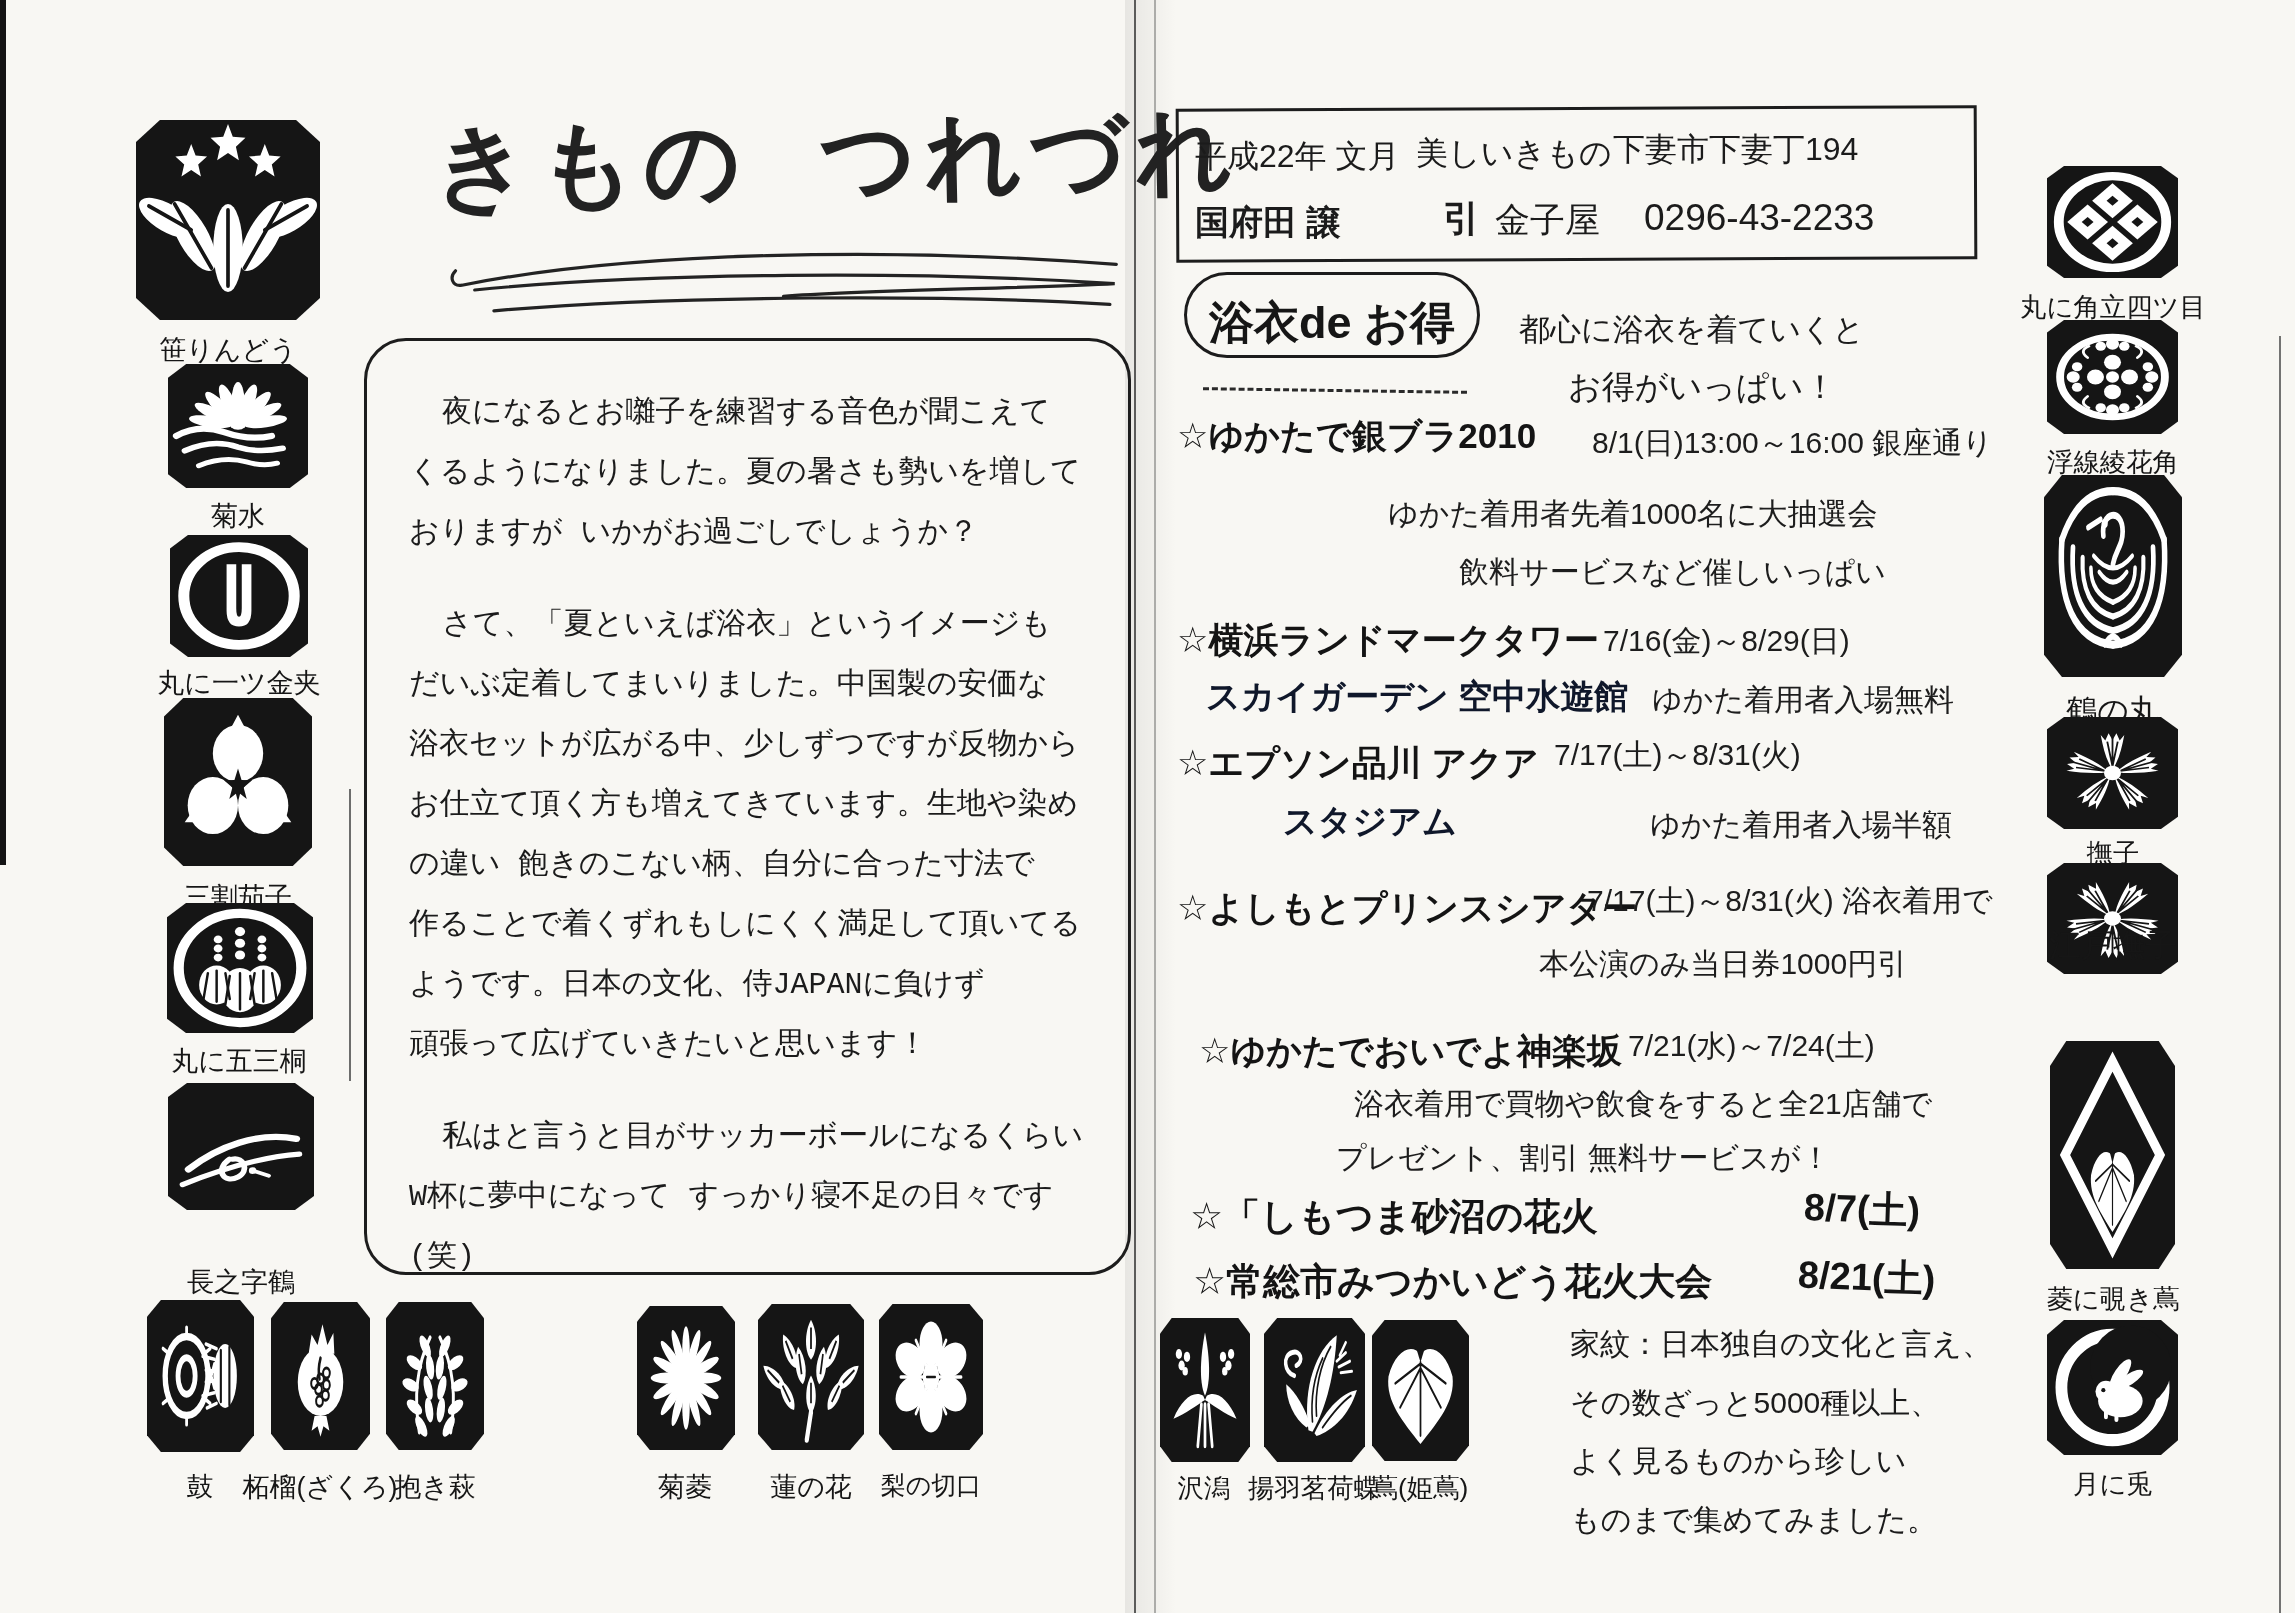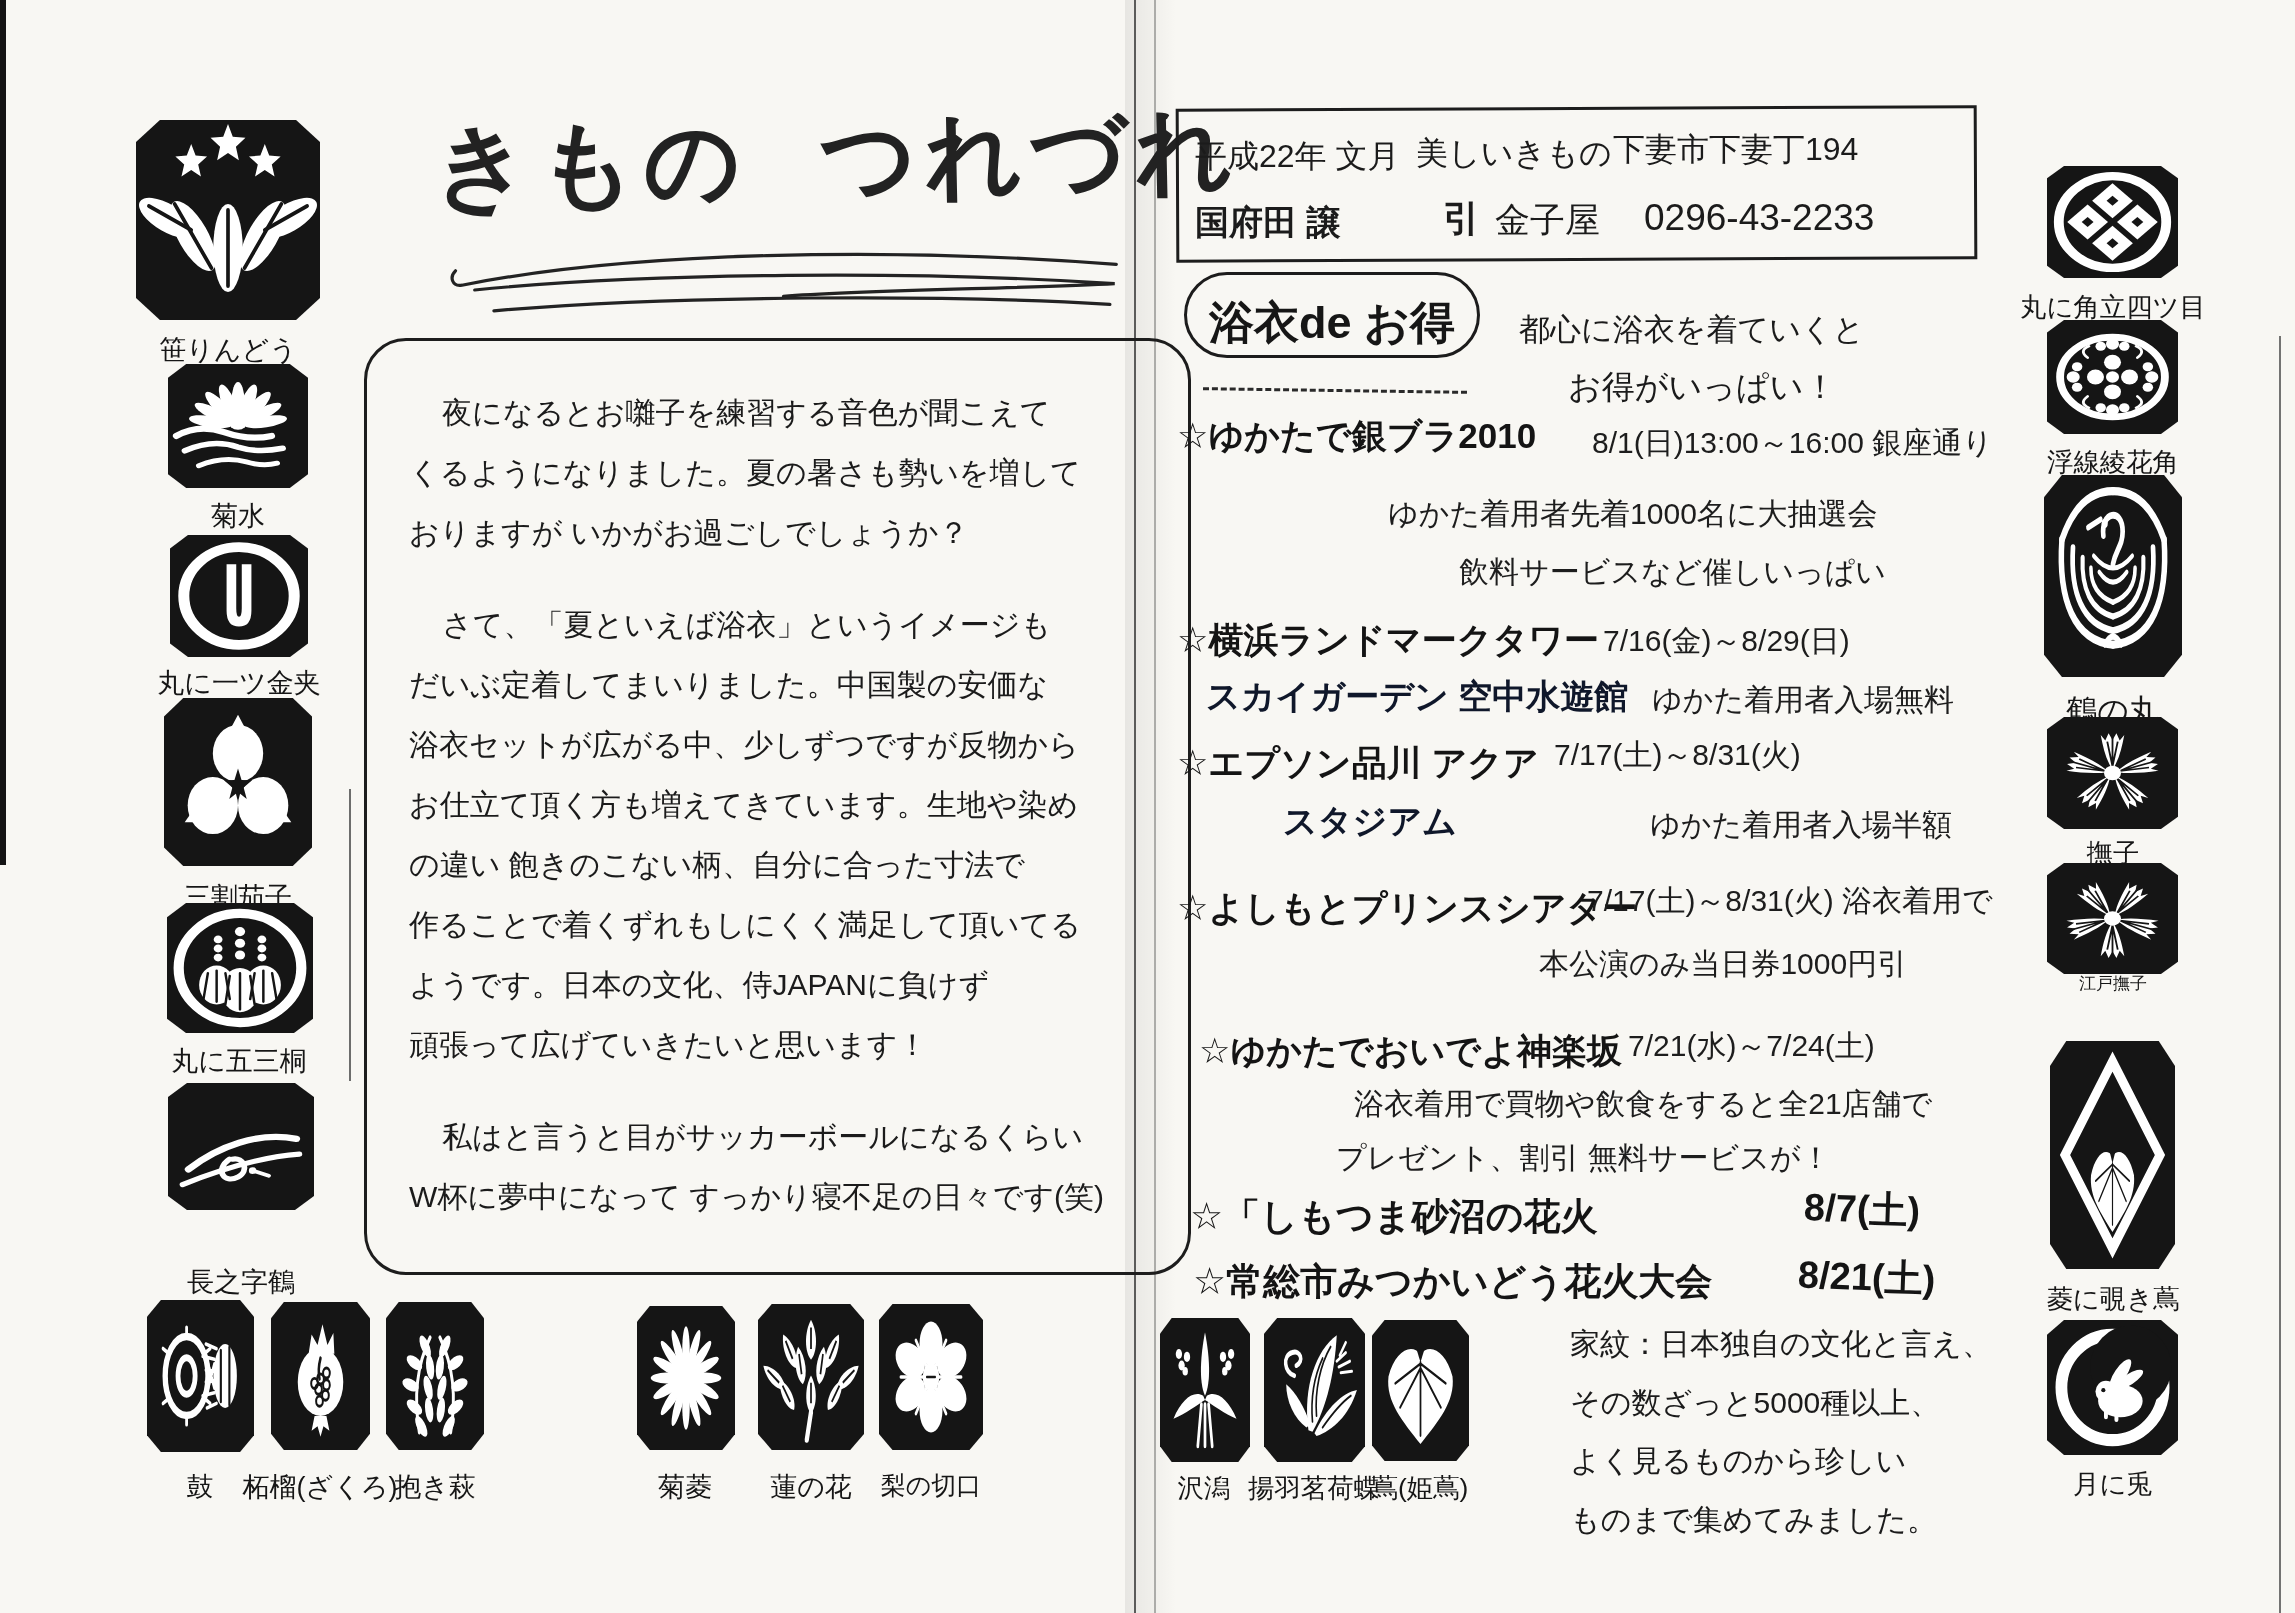--- a/index.html
+++ b/index.html
@@ -2,21 +2,21 @@
 <html style="font-size:13px"><head>
 <meta charset="utf-8">
 <style>
   html,body{margin:0;padding:0;}
   body{width:2295px;height:1613px;background:#e9e7e2;font-family:"Liberation Sans","DejaVu Sans",sans-serif;}
   .sheet{position:absolute;left:0;top:0;width:2295px;height:1613px;background:#f8f7f3;overflow:hidden;}
   .txt{position:absolute;color:#1b1b1b;white-space:nowrap;}
   .pre{white-space:pre-line;}
   .title{left:433px;top:96px;font-size:95px;font-weight:700;letter-spacing:8px;word-spacing:37px;transform:rotate(-1.2deg);color:#222;}
   .flourish{position:absolute;left:439px;top:234px;width:689px;height:112px;}
-  .greeting-box{position:absolute;left:364px;top:338px;width:827px;height:937px;border:3.2px solid #1d1d1d;border-radius:42px;box-sizing:border-box;padding:42px 30px 0 42px;}
+  .greeting-box{position:absolute;left:364px;top:338px;width:767px;height:937px;border:3.2px solid #1d1d1d;border-radius:42px;box-sizing:border-box;padding:42px 30px 0 42px;font-family:Liberation Mono, monospace;}
   .greeting-box p{margin:0 0 32px 0;font-size:30px;line-height:2.0;color:#1b1b1b;text-indent:1.1em;white-space:pre-line;}
   .header-box{position:absolute;left:1176px;top:107px;width:801px;height:154px;border:3.2px solid #1d1d1d;box-sizing:border-box;transform:rotate(-.25deg);}
   .bubble{position:absolute;left:1184px;top:272px;width:296px;height:86px;border:3.2px solid #1c1c1c;border-radius:48px;box-sizing:border-box;text-align:center;line-height:96px;font-size:45px;font-weight:700;color:#161616;}
   .bubble-dash{position:absolute;left:1203px;top:389px;width:264px;height:0;border-bottom:3.2px dashed #2a2a2a;transform:rotate(.8deg);}
   .crest{position:absolute;background:#151515;clip-path:polygon(13% 0%,87% 0%,100% 11%,100% 89%,87% 100%,13% 100%,0% 89%,0% 11%);}
   .crest svg{display:block;}
   .crest-label{position:absolute;width:272px;text-align:center;font-size:26.4px;color:#161616;white-space:nowrap;}
   .ev-name{font-size:35px;font-weight:600;color:#141414;}
   .ev-name2{font-size:34px;font-weight:600;color:#0f172a;}
   .ev-date{font-size:30px;color:#1d1d1d;}
@@ -437,21 +437,21 @@
           <path d="M50,47 C45,38 43,28 41,16 l3.5,5 2.5,-6.5 3,6 3,-6 2.5,6.5 3.5,-5 C57,28 55,38 50,47 z" fill="#fff"></path>
           <path d="M50,44 L46,22 M50,44 L50,18 M50,44 L54,22" stroke="#151515" stroke-width="1.4"></path>
         </g>
         <g transform="rotate(324 50 50)">
           <path d="M50,47 C45,38 43,28 41,16 l3.5,5 2.5,-6.5 3,6 3,-6 2.5,6.5 3.5,-5 C57,28 55,38 50,47 z" fill="#fff"></path>
           <path d="M50,44 L46,22 M50,44 L50,18 M50,44 L54,22" stroke="#151515" stroke-width="1.4"></path>
         </g>
         <circle cx="50" cy="50" r="6.5" fill="#fff"></circle>
       </svg>
     </div>
-    <div class="crest-label" style="left: 1977px; top: 972px; font-size: 17px;">江戸撫子</div>
+    <div class="crest-label" style="left: 1977px; top: 924px; font-size: 32px;">江戸撫子</div>
     <div class="crest" style="left: 2050px; top: 1041px; width: 125px; height: 228px;">
       <svg viewBox="0 0 100 100" preserveAspectRatio="none" width="100%" height="100%">
         <polygon points="50,9 88,50 50,91 12,50" fill="none" stroke="#fff" stroke-width="6"></polygon>
         <g transform="translate(50,64) scale(0.52) translate(-50,-50)">
           <path d="M50,88 C32,72 14,58 17,40 C24,22 40,16 50,24 C60,16 76,22 83,40 C86,58 68,72 50,88 z" fill="#fff"></path>
           <path d="M50,30 V82 M50,34 L29,62 M50,34 L71,62 M50,31 L24,45 M50,31 L76,45" stroke="#151515" stroke-width="1.8" fill="none" stroke-linecap="round" stroke-linejoin="round"></path>
           <polygon points="46,21 54,21 50,30" fill="#151515"></polygon>
         </g>
       </svg>
     </div>

